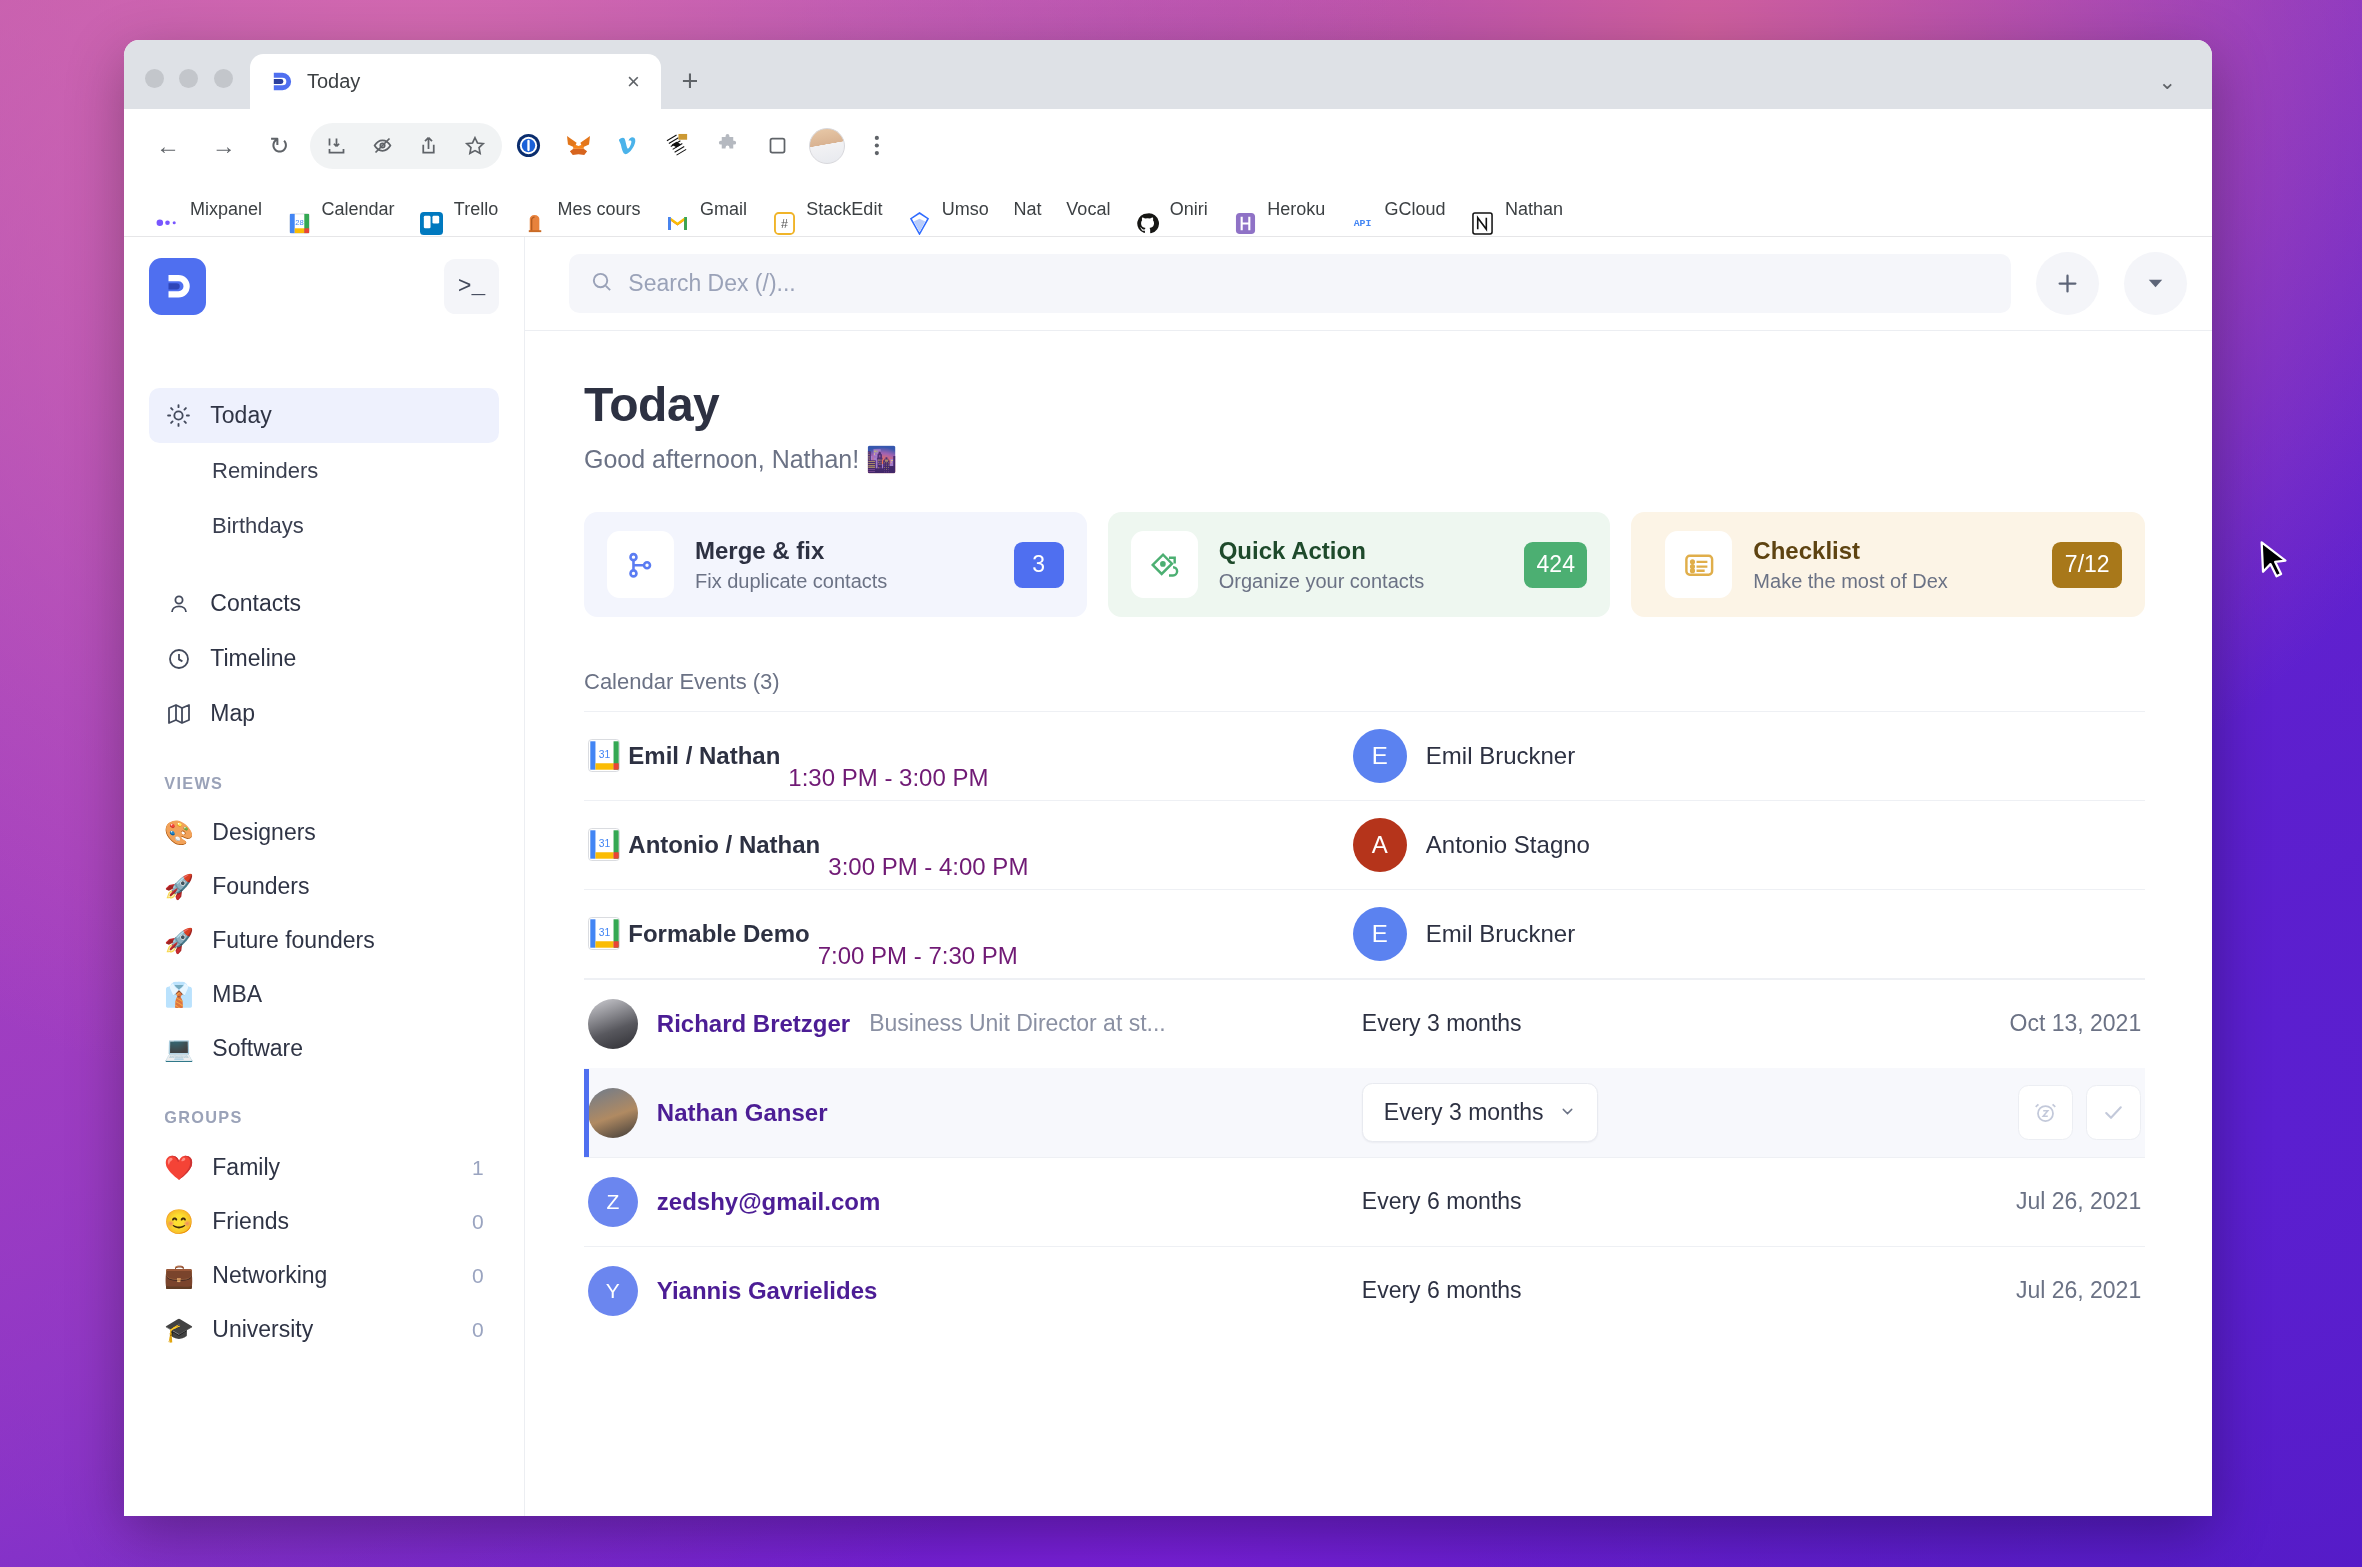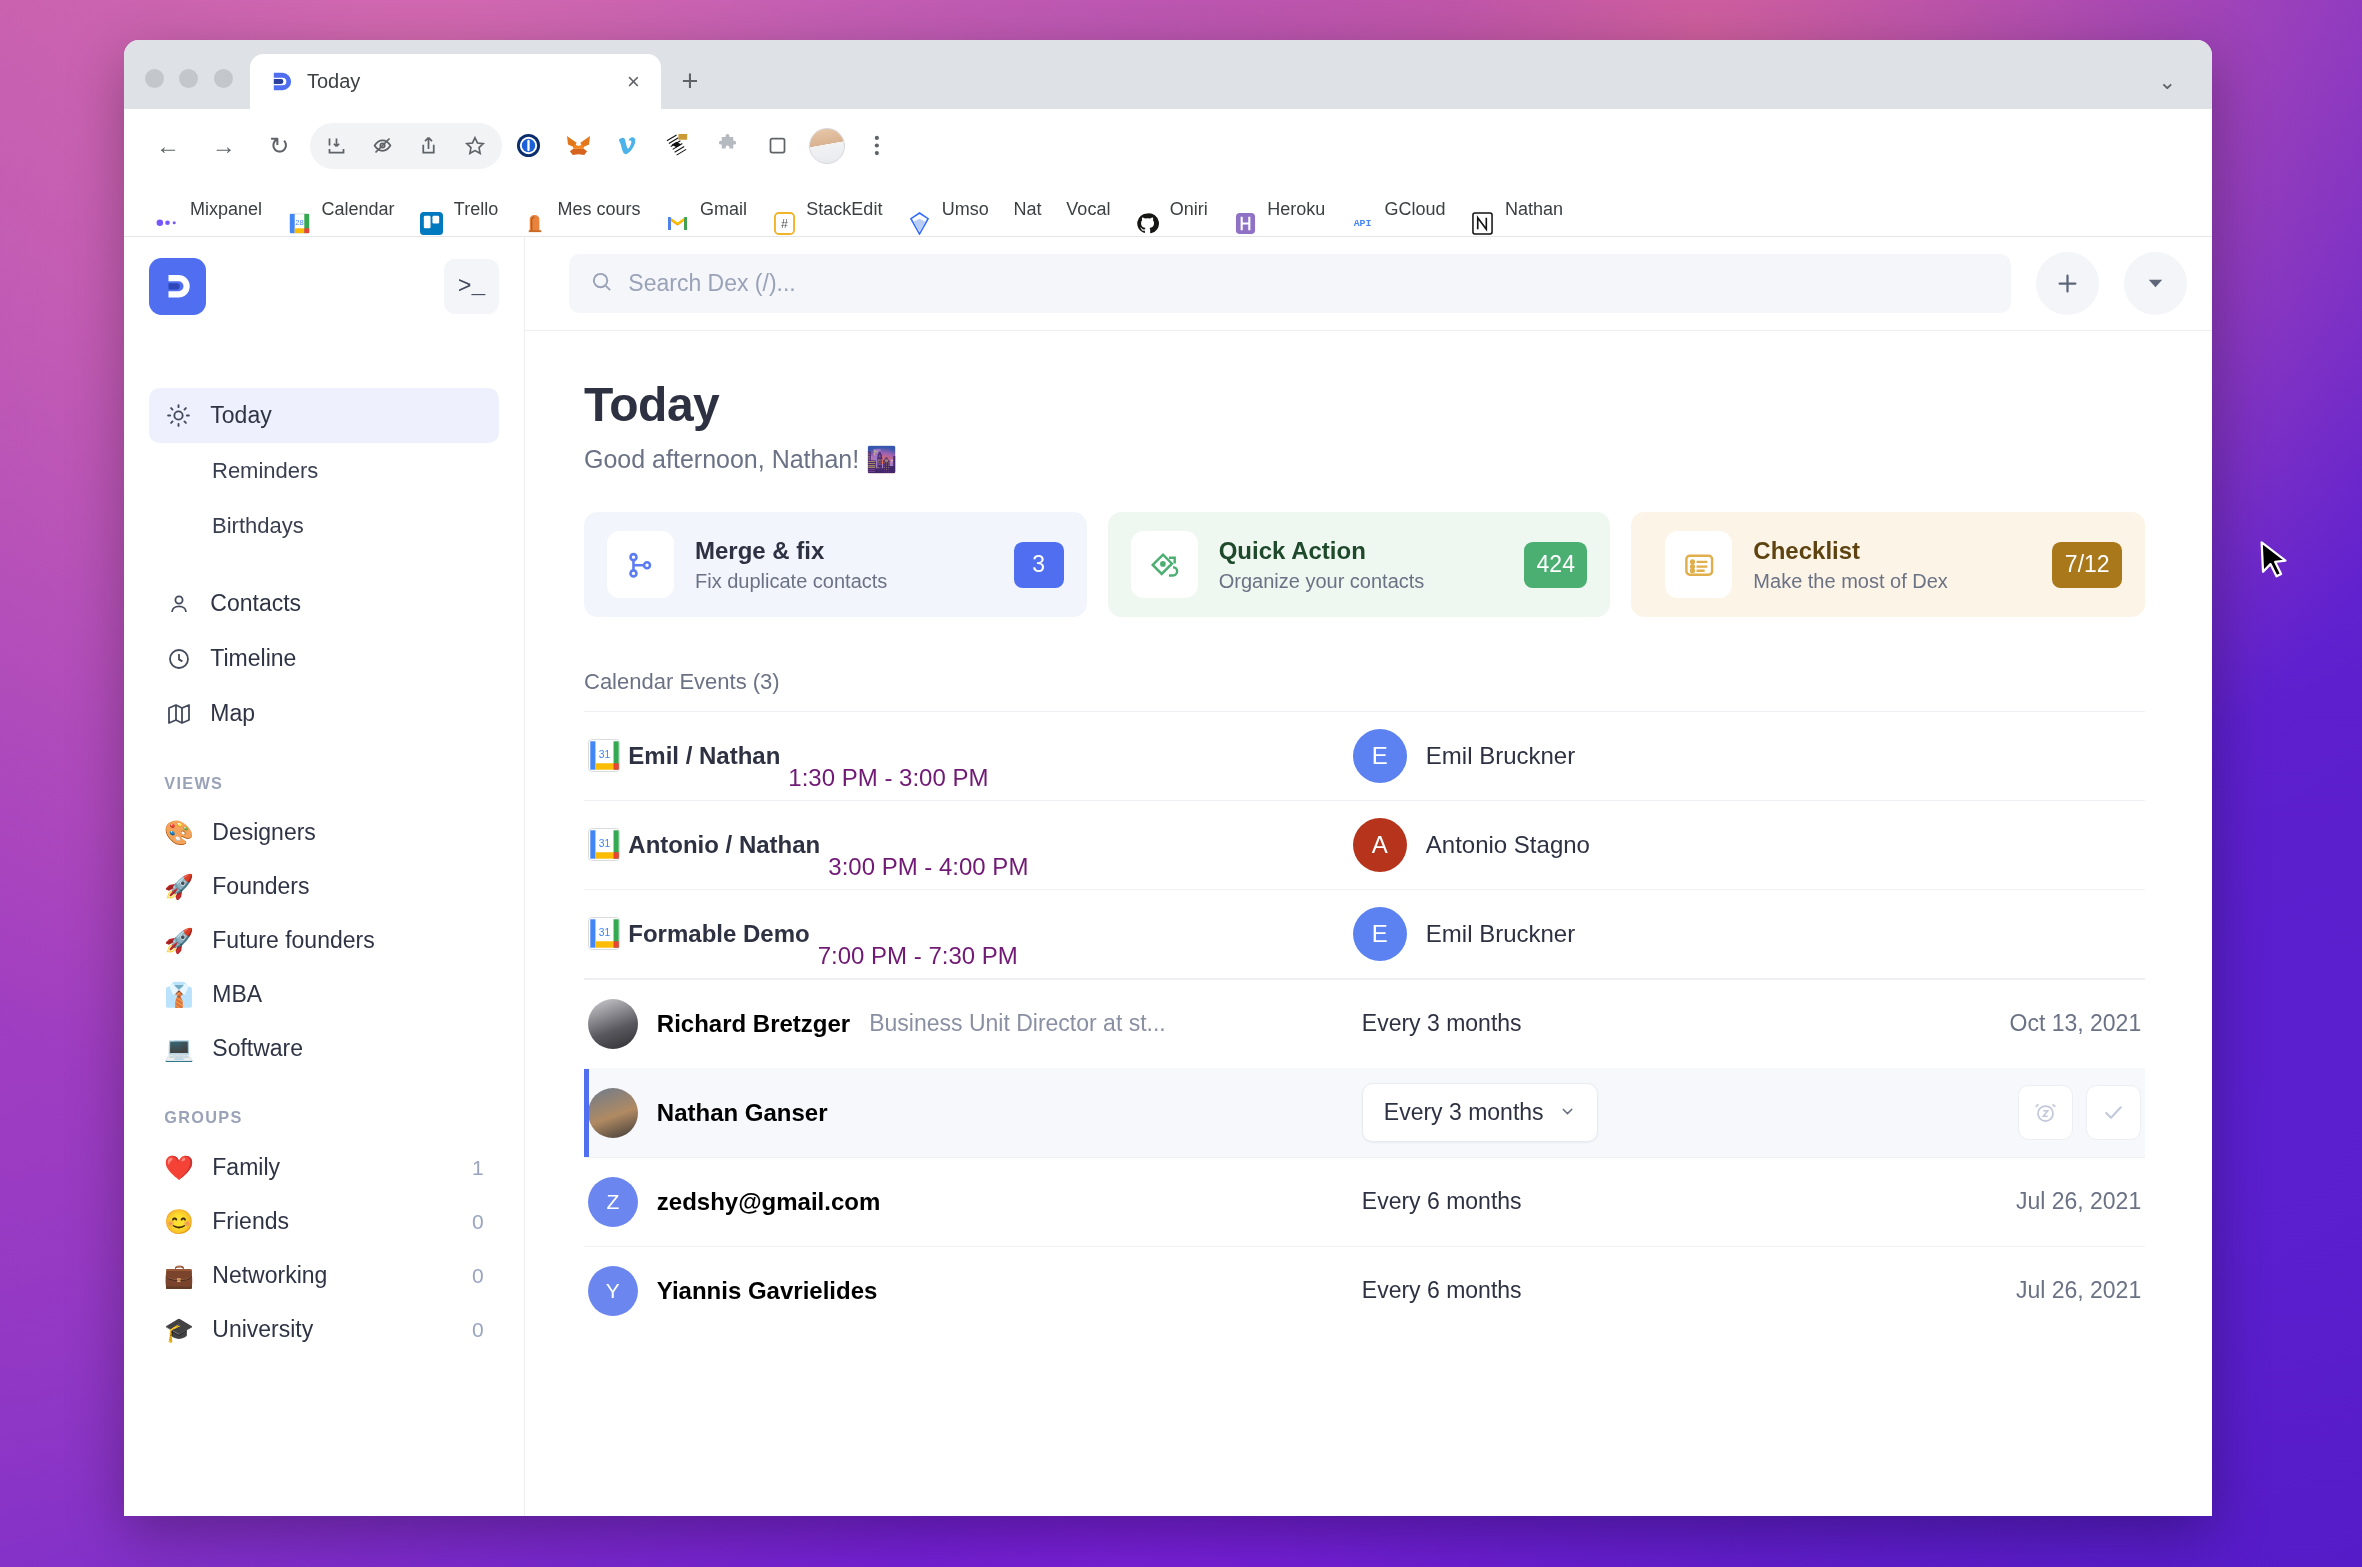--- a/index.html
+++ b/index.html
@@ -251,21 +251,21 @@
   .kit-row.sel::before {
     content: ""; position: absolute; left: 0; top: 0; bottom: 0;
     width: 4.8px; background: #4f6ff0;
   }
   .kit-left { display: flex; align-items: center; gap: 19px; width: 774px; flex: 0 0 774px; min-width: 0; }
   .kit-av {
     width: 50px; height: 50px; flex: 0 0 50px; border-radius: 50%;
     display: flex; align-items: center; justify-content: center;
     color: #ffffff; font-size: 21px; overflow: hidden;
   }
-  .kit-name { font-size: 24px; font-weight: bold; color: #000000; white-space: nowrap; }
+  .kit-name { font-size: 24px; font-weight: bold; color: #4c1d95; white-space: nowrap; }
   .kit-role { font-size: 23px; color: #8a90a3; white-space: nowrap; overflow: hidden; text-overflow: ellipsis; }
   .kit-freq { width: 401px; flex: 0 0 401px; font-size: 23px; color: #2d3142; }
   .kit-date { margin-left: auto; font-size: 23px; color: #6b7285; }
   .freq-select {
     display: inline-flex; align-items: center; gap: 15.3px;
     height: 59px; padding: 0 21px; border-radius: 10.5px;
     background: #ffffff; border: 1px solid #e8eaf0;
     font-size: 23px; color: #2d3142;
     box-shadow: 0 1px 1.9px rgba(16,24,40,.05);
   }

